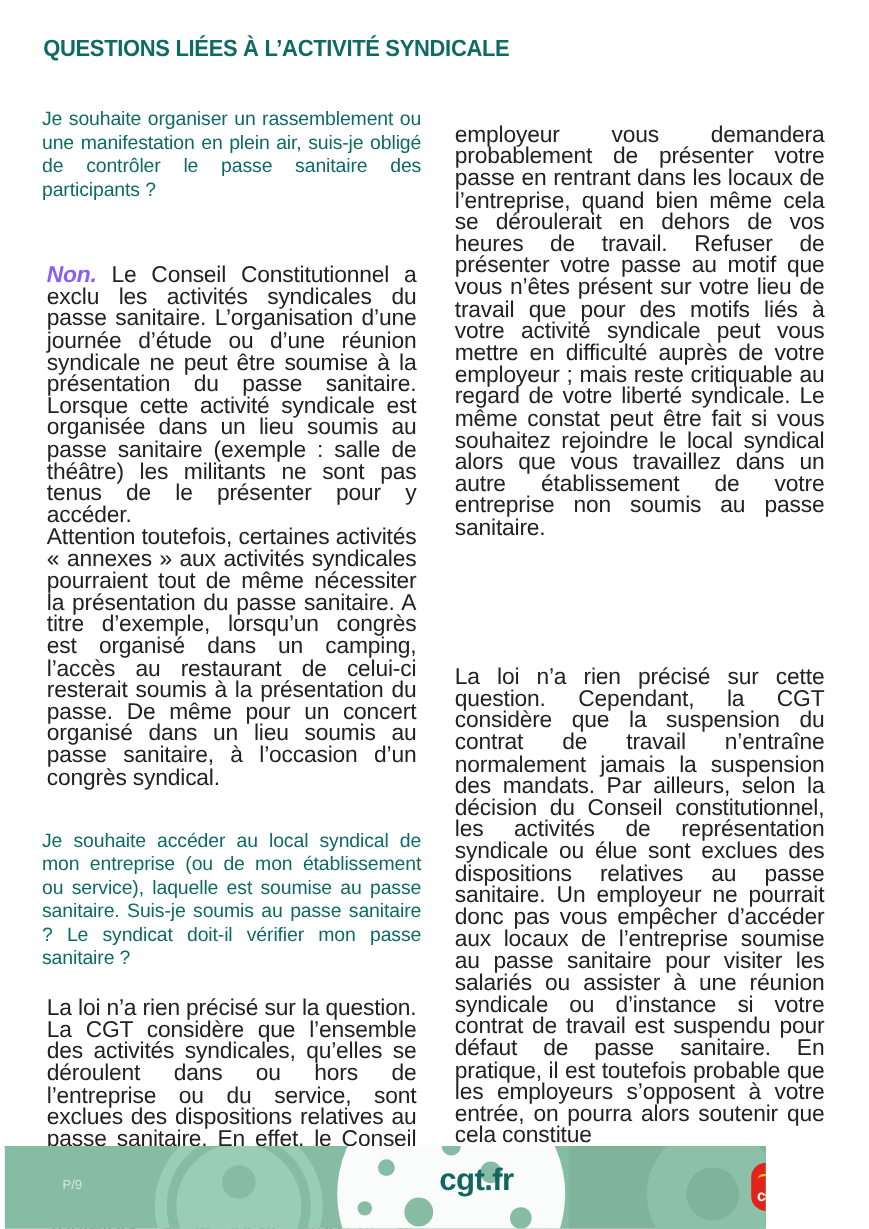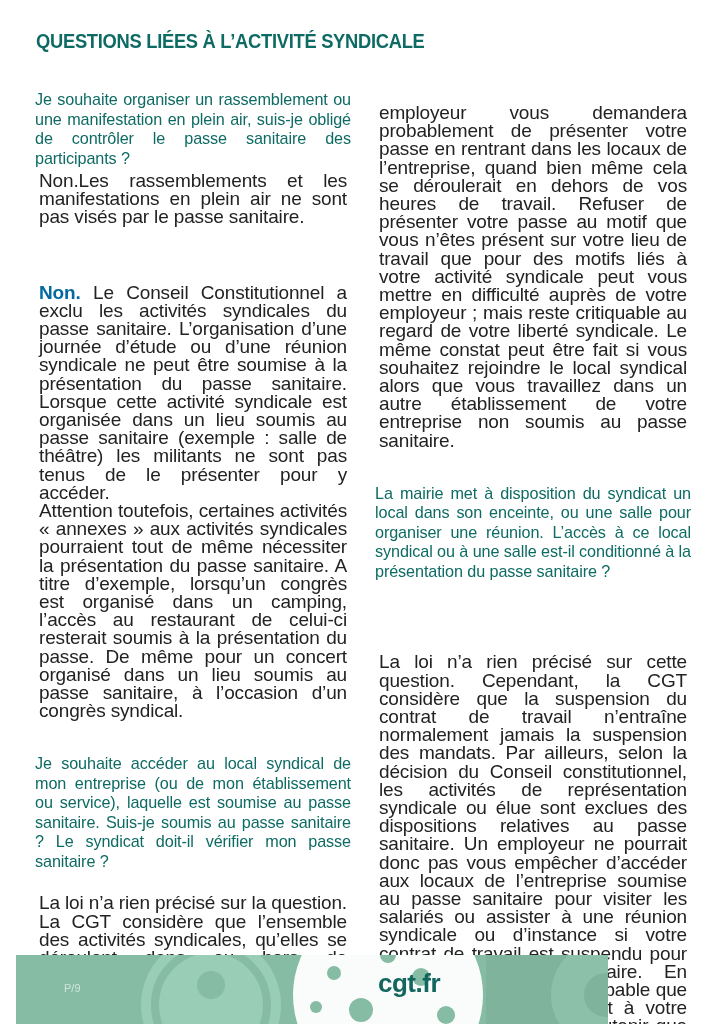--- a/index.html
+++ b/index.html
@@ -24,28 +24,28 @@
   .q {
     font-size: 16.2px; font-weight: normal; color: #0e6b64;
     line-height: 19.5px; margin: 0 0 0 0; text-align: justify;
     letter-spacing: -0.1px;
   }
   .a {
     font-size: 19px; line-height: 18.2px; color: #222;
     text-align: justify; margin: 4px; letter-spacing: -0.15px;
   }
   .a p { margin: 0; }
-  .a b { font-weight: bold; color: #0369a1; }
+  .a b { font-weight: bold; color: #8b5cf6; font-style: italic; }
   .gap-m { height: 19px; }
   .gap-l { height: 30px; }
 
   
   .footer {
-    position: absolute; left: 16px; top: 955px; width: 592px; height: 69px;
-    background: #86bba4; overflow: hidden;
+    position: absolute; left: 4px; top: 955px; width: 592px; height: 69px;
+    background: #86bba4; overflow: hidden; padding-left: 42px;
   }
   .footer svg.bg { position: absolute; left: 0; top: 0; }
   .page-num {
     position: absolute; left: 48px; top: 27px; font-size: 11px; color: #cfe6db;
   }
   .site {
     position: absolute; left: 322px; top: 13px; font-size: 26px; font-weight: bold;
     color: #12665d; letter-spacing: -0.5px; margin-left: 40px;
   }
   .logo-cgt {
@@ -71,21 +71,20 @@
   }
 </style>
 </head>
 <body>
 
 <div class="page-title">QUESTIONS LIÉES À L’ACTIVITÉ SYNDICALE</div>
 
 <div class="col col-left">
   <div>
     <div class="q">Je souhaite organiser un rassemblement ou une manifestation en plein air, suis-je obligé de contrôler le passe sanitaire des participants ?</div>
-    <div class="a">Non.Les rassemblements et les manifestations en plein air ne sont pas visés par le passe sanitaire.</div>
   </div>
   <div class="gap-l"></div>
   <div>
     <div class="gap-m"></div>
     <div class="a">
       <p><b>Non.</b><span> Le Conseil Constitutionnel a exclu les activités syndicales du passe sanitaire. L’organisation d’une journée d’étude ou d’une réunion syndicale ne peut être soumise à la présentation du passe sanitaire. Lorsque cette activité syndicale est organisée dans un lieu soumis au passe sanitaire (exemple : salle de théâtre) les militants ne sont pas tenus de le présenter pour y accéder.</span></p>
       <p>Attention toutefois, certaines activités « annexes » aux activités syndicales pourraient tout de même nécessiter la présentation du passe sanitaire. A titre d’exemple, lorsqu’un congrès est organisé dans un camping, l’accès au restaurant de celui-ci resterait soumis à la présentation du passe. De même pour un concert organisé dans un lieu soumis au passe sanitaire, à l’occasion d’un congrès syndical.</p>
     </div>
   </div>
   <div class="gap-l"></div>
@@ -96,21 +95,20 @@
       <p>La loi n’a rien précisé sur la question. La CGT considère que l’ensemble des activités syndicales, qu’elles se déroulent dans ou hors de l’entreprise ou du service, sont exclues des dispositions relatives au passe sanitaire. En effet, le Conseil constitutionnel a précisé que les activités syndicales n’étaient pas visées par le passe sanitaire.</p>
       <p>Toutefois, si le local syndical se trouve dans l’établissement dans lequel vous travaillez, et que cet établissement est soumis au passe sanitaire, votre</p>
     </div>
   </div>
 </div>
 
 <div class="col col-right">
   <div class="a">employeur vous demandera probablement de présenter votre passe en rentrant dans les locaux de l’entreprise, quand bien même cela se déroulerait en dehors de vos heures de travail. Refuser de présenter votre passe au motif que vous n’êtes présent sur votre lieu de travail que pour des motifs liés à votre activité syndicale peut vous mettre en difficulté auprès de votre employeur ; mais reste critiquable au regard de votre liberté syndicale. Le même constat peut être fait si vous souhaitez rejoindre le local syndical alors que vous travaillez dans un autre établissement de votre entreprise non soumis au passe sanitaire.</div>
   <div class="gap-l"></div>
   <div>
-    <div class="q">La mairie met à disposition du syndicat un local dans son enceinte, ou une salle pour organiser une réunion. L’accès à ce local syndical ou à une salle est-il conditionné à la présentation du passe sanitaire ?</div>
     <div class="gap-m"></div>
   </div>
   <div class="gap-l"></div>
   <div>
     <div class="gap-m"></div>
     <div class="a">La loi n’a rien précisé sur cette question. Cependant, la CGT considère que la suspension du contrat de travail n’entraîne normalement jamais la suspension des mandats. Par ailleurs, selon la décision du Conseil constitutionnel, les activités de représentation syndicale ou élue sont exclues des dispositions relatives au passe sanitaire. Un employeur ne pourrait donc pas vous empêcher d’accéder aux locaux de l’entreprise soumise au passe sanitaire pour visiter les salariés ou assister à une réunion syndicale ou d’instance si votre contrat de travail est suspendu pour défaut de passe sanitaire. En pratique, il est toutefois probable que les employeurs s’opposent à votre entrée, on pourra alors soutenir que cela constitue</div>
   </div>
 </div>
 
 <div class="footer">

